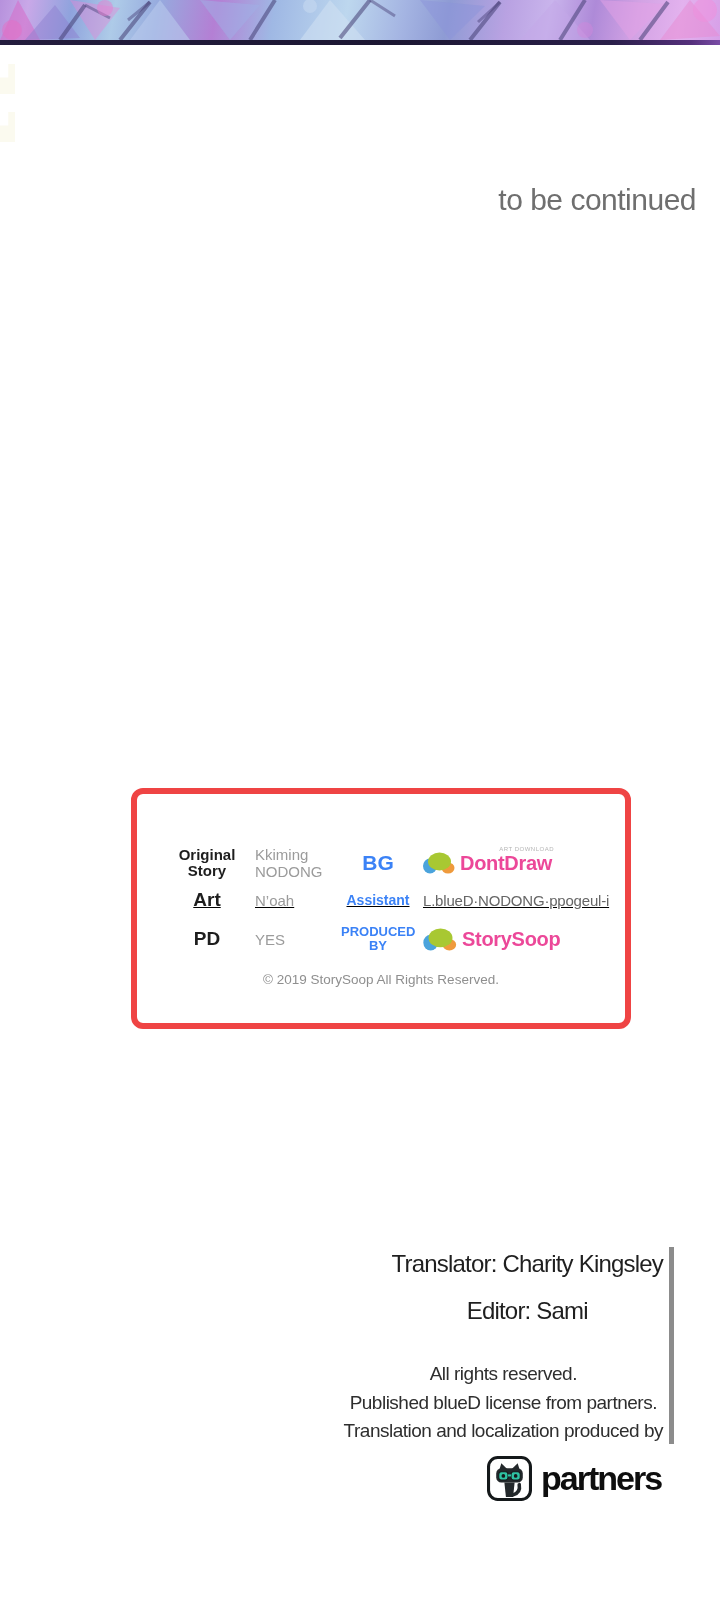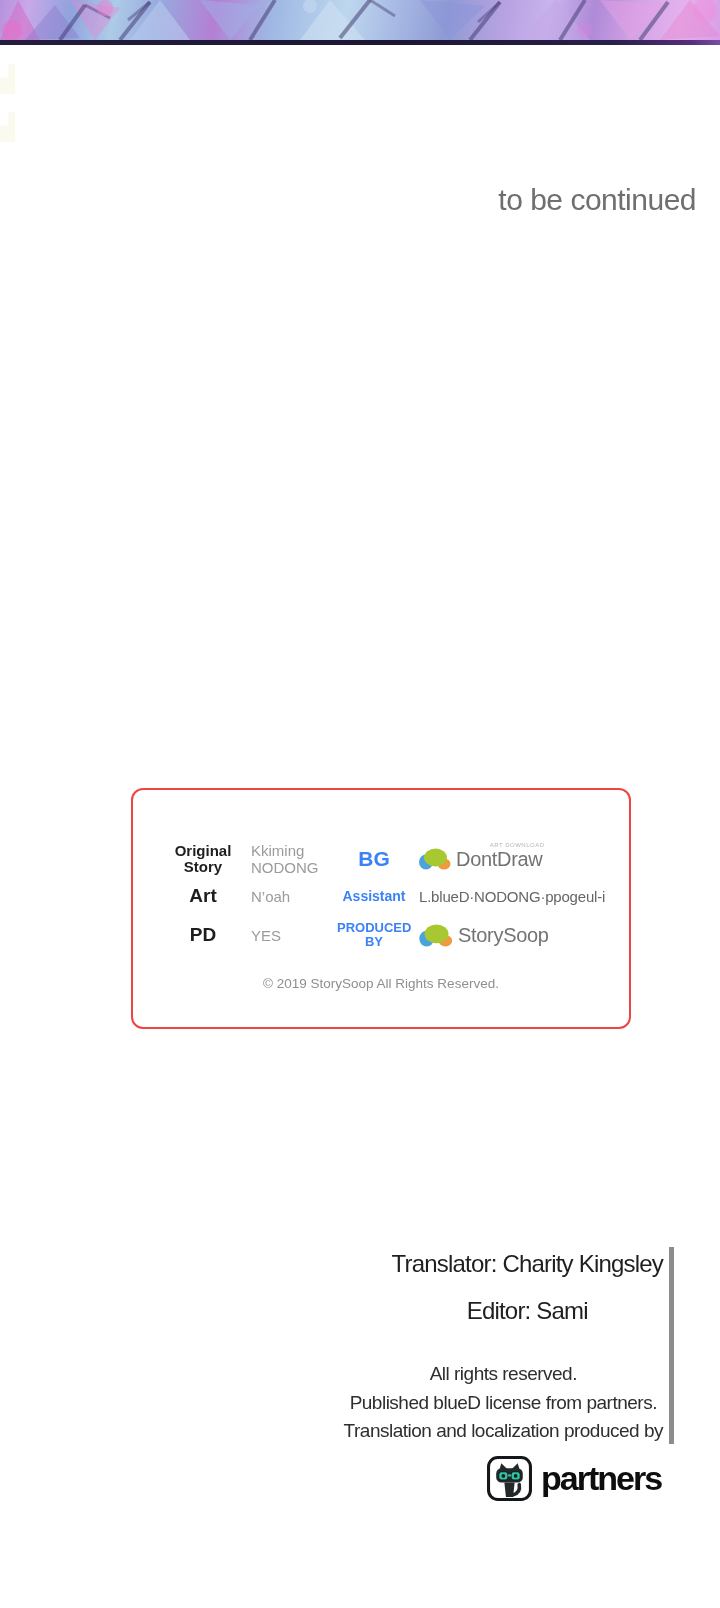--- a/index.html
+++ b/index.html
@@ -15,34 +15,34 @@
 
   
   .smudge{position:absolute;left:0;width:15px;height:30px;background:#fbfaef;
     clip-path:polygon(55% 0,100% 0,100% 100%,0 100%,0 45%,55% 45%);}
   .s1{top:64px;} .s2{top:112px;}
 
   .continued{position:absolute;top:183px;right:24px;font-size:30px;letter-spacing:-0.5px;color:#6f6f6f;}
 
   
   .credits-box{position:absolute;left:131px;top:788px;width:500px;height:241px;box-sizing:border-box;
-    border:2px solid #ef4444;border-radius:12px;background:#fff;padding-top:52px;}
+    border:6px solid #ef4444;border-radius:12px;background:#fff;padding-top:52px;}
   .crow{display:flex;align-items:center;padding-left:22px;}
-  .r1{height:34px;} .r2{height:24px;margin-top:8px;} .r3{height:34px;margin-top:10px;}
+  .r1{height:34px;} .r2{height:24px;margin-top:8px;text-decoration:underline;} .r3{height:34px;margin-top:10px;}
   .c1{width:96px;text-align:center;font-weight:bold;color:#1e1e1e;font-size:15px;line-height:16px;}
   .c1.big{font-size:19px;}
   .c2{width:86px;color:#9b9b9b;font-size:15px;line-height:17px;}
   .c3{width:74px;text-align:center;font-weight:bold;color:#3b82f6;font-size:14px;line-height:14px;}
   .c3.big{font-size:21px;}
   .c3.small{font-size:13px;}
   .c4{flex:1;padding-left:8px;display:flex;align-items:center;}
   .stack span{display:block;}
   .assist-val{font-size:15px;color:#666;letter-spacing:-0.2px;}
   .cloud-logo{position:relative;display:inline-flex;align-items:center;gap:5px;}
-  .logo-text{font-weight:normal;font-size:20px;color:#737373;letter-spacing:-0.3px;}
+  .logo-text{font-weight:bold;font-size:20px;color:#ec4899;letter-spacing:-0.3px;}
   .logo-tag{position:absolute;top:-5px;right:-2px;font-size:6px;color:#b5b5b5;letter-spacing:0.5px;}
   .copyright{position:absolute;left:0;right:0;bottom:36px;text-align:center;font-size:13.5px;color:#8f8f8f;}
 
   
   .staff-block{position:absolute;top:1250px;right:57px;text-align:right;color:#1f1f1f;}
   .staff-line{font-size:24px;letter-spacing:-0.8px;text-align:center;}
   .staff-line + .staff-line{margin-top:19px;}
   .rights-block{position:absolute;top:1360px;right:57px;text-align:center;color:#2e2e2e;
     font-size:19px;line-height:28.5px;letter-spacing:-0.5px;}
   .vbar{position:absolute;left:669px;top:1247px;width:5px;height:197px;background:#8c8c8c;}

